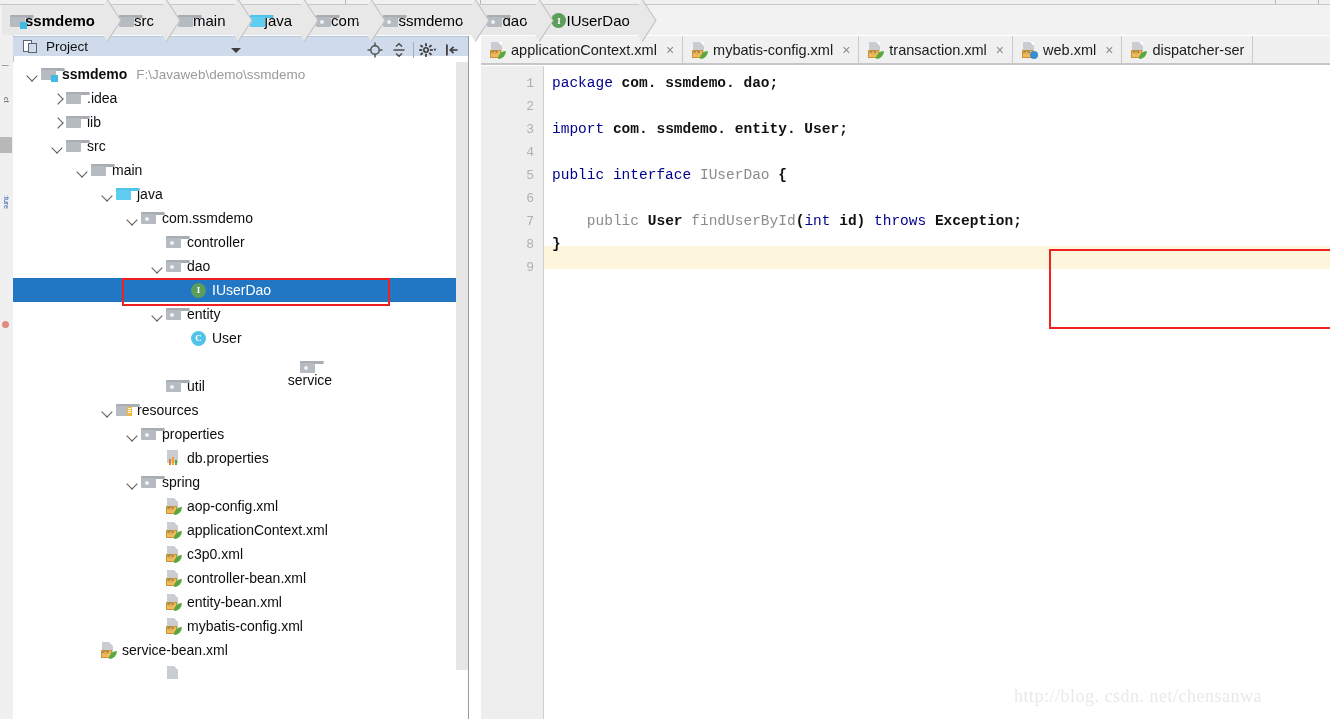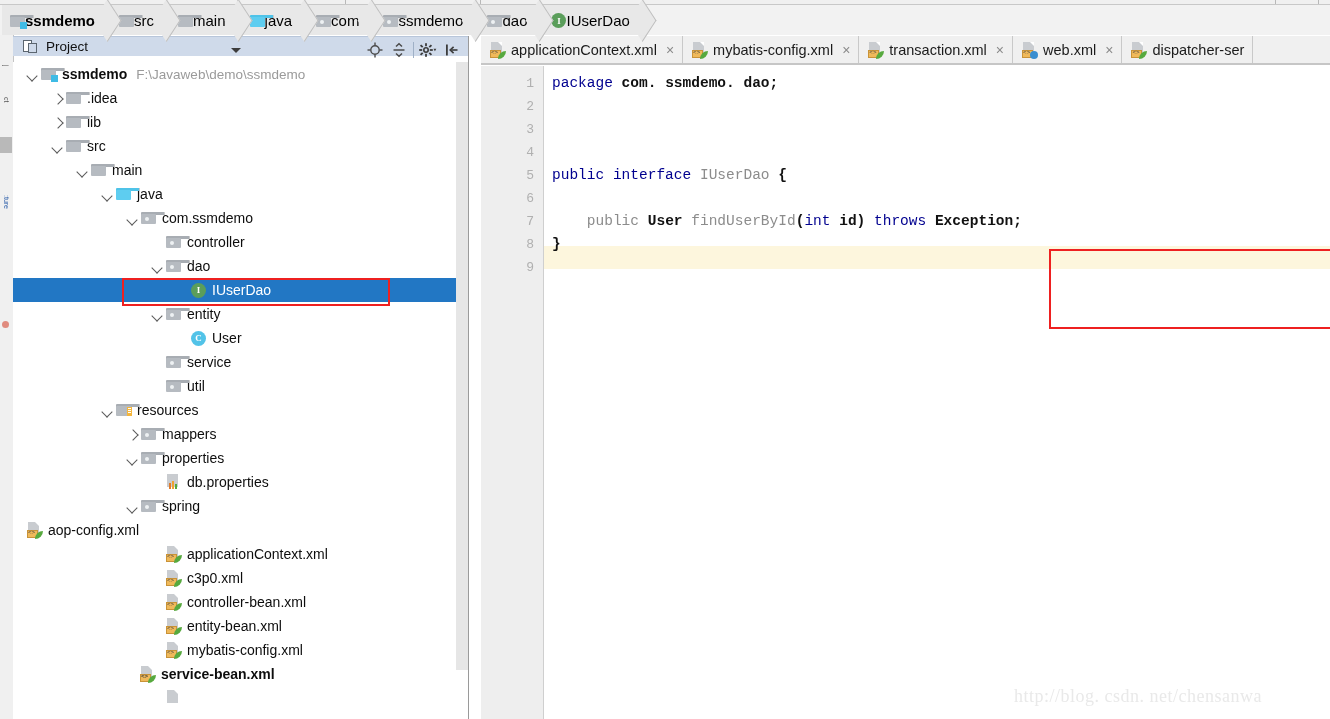--- a/index.html
+++ b/index.html
@@ -345,21 +345,21 @@
         </span>
         <span class="lbl">entity</span>
       </div>
       <div class="row" style="padding-left: 164px;">
         <span class="arrow"></span>
         <span class="ic">
           <span class="classicon">C</span>
         </span>
         <span class="lbl">User</span>
       </div>
-      <div class="row" style="padding-left: 139px;">
+      <div class="row" style="padding-left: 139px; flex-direction: column;">
         <span class="arrow"></span>
         <span class="ic">
           <span class="folder pkg">
             <span class="tab"></span>
             <span class="body"></span>
           </span>
         </span>
         <span class="lbl">service</span>
       </div>
       <div class="row" style="padding-left: 139px;">
@@ -374,30 +374,20 @@
       </div>
       <div class="row" style="padding-left: 89px;">
         <span class="arrow down"></span>
         <span class="ic">
           <span class="folder res">
             <span class="tab"></span>
             <span class="body"></span>
           </span>
         </span>
         <span class="lbl">resources</span>
-      </div>
-      <div class="row" style="padding-left: 114px;">
-        <span class="arrow right"></span>
-        <span class="ic">
-          <span class="folder pkg">
-            <span class="tab"></span>
-            <span class="body"></span>
-          </span>
-        </span>
-        <span class="lbl">mappers</span>
       </div>
       <div class="row" style="padding-left: 114px;">
         <span class="arrow down"></span>
         <span class="ic">
           <span class="folder pkg">
             <span class="tab"></span>
             <span class="body"></span>
           </span>
         </span>
         <span class="lbl">properties</span>
@@ -417,21 +407,21 @@
       <div class="row" style="padding-left: 114px;">
         <span class="arrow down"></span>
         <span class="ic">
           <span class="folder pkg">
             <span class="tab"></span>
             <span class="body"></span>
           </span>
         </span>
         <span class="lbl">spring</span>
       </div>
-      <div class="row" style="">
+      <div class="row" style="padding-left: 139px;">
         <span class="arrow"></span>
         <span class="ic">
           <span class="xmlicon">
             <span class="pg"></span>
             <span class="bdg"></span>
             <span class="leaf"></span>
           </span>
         </span>
         <span class="lbl">aop-config.xml</span>
       </div>
@@ -483,21 +473,21 @@
         <span class="arrow"></span>
         <span class="ic">
           <span class="xmlicon">
             <span class="pg"></span>
             <span class="bdg"></span>
             <span class="leaf"></span>
           </span>
         </span>
         <span class="lbl">mybatis-config.xml</span>
       </div>
-      <div class="row" style="padding-left: 113px; font-weight: bold;">
+      <div class="row" style="padding-left: 74px;">
         <span class="arrow"></span>
         <span class="ic">
           <span class="xmlicon">
             <span class="pg"></span>
             <span class="bdg"></span>
             <span class="leaf"></span>
           </span>
         </span>
         <span class="lbl">service-bean.xml</span>
       </div>
@@ -586,20 +576,21 @@
         <div class="gline" style="top: 75px;">4</div>
         <div class="gline" style="top: 98px;">5</div>
         <div class="gline" style="top: 121px;">6</div>
         <div class="gline" style="top: 144px;">7</div>
         <div class="gline" style="top: 167px;">8</div>
         <div class="gline" style="top: 190px;">9</div>
       </div>
     <div class="code" id="code">
         <div class="cline" style="top: 6px;"><span class="kw">package</span><span class="pl"> com. ssmdemo. dao;</span></div>
         <div class="cline" style="top: 29px;"></div>
+        <div class="cline" style="top: 52px;"><span class="kw">import</span><span class="pl"> com. ssmdemo. entity. User;</span></div>
         <div class="cline" style="top: 75px;"></div>
         <div class="cline" style="top: 98px;"><span class="kw">public interface</span><span class="pl"> </span><span class="ty">IUserDao</span><span class="pl"> {</span></div>
         <div class="cline" style="top: 121px;"></div>
         <div class="cline" style="top: 144px;"><span class="pl">    </span><span class="ty">public</span><span class="pl"> User </span><span class="ty">findUserById</span><span class="pl">(</span><span class="kw">int</span><span class="pl"> id) </span><span class="kw">throws</span><span class="pl"> Exception;</span></div>
         <div class="cline" style="top: 167px;"><span class="pl">}</span></div>
         <div class="cline" style="top: 190px;"></div>
       </div>
     <div class="codebox"></div>
   </div>
 

